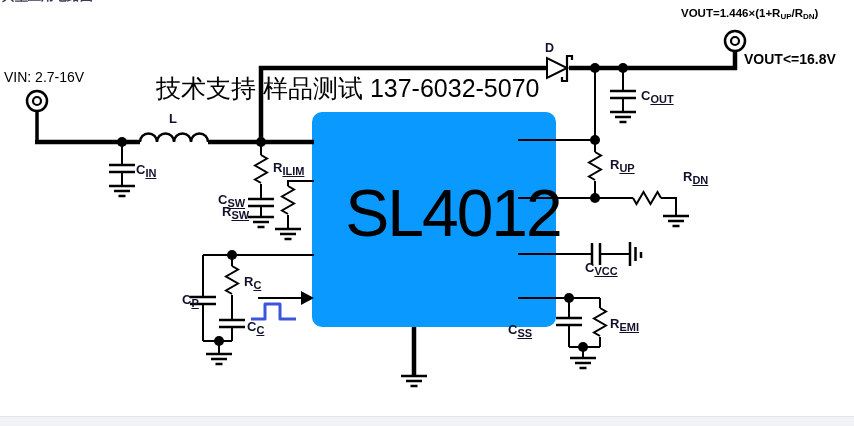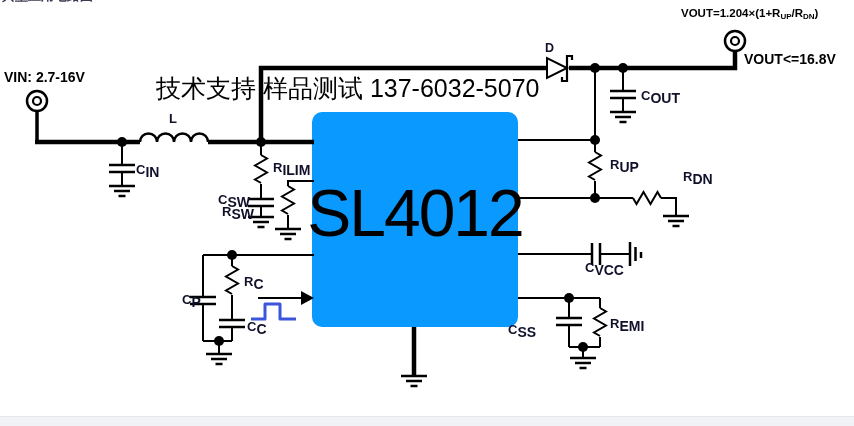--- a/index.html
+++ b/index.html
@@ -1,25 +1,25 @@
 <!DOCTYPE html>
 <html><head>
 <meta charset="utf-8">
 <style>
   html,body{margin:0;padding:0;background:#fff;}
   .stage{position:relative;width:854px;height:426px;background:#fff;overflow:hidden;
          font-family:"Liberation Sans",sans-serif;color:#000;}
   svg.schem{position:absolute;left:0;top:0;z-index:2;}
   .chip{position:absolute;left:312px;top:112px;width:206px;height:215px;background:#0a99fe;
-        border-radius:10px;z-index:1;display:flex;align-items:center;justify-content:center;}
+        border-radius:10px;z-index:1;display:flex;align-items:center;justify-content:center;padding-left:38px;}
   .chip-label{font-size:66px;font-weight:400;letter-spacing:-2px;color:#000;margin-top:-14px;}
   .clabel{position:absolute;font-size:13px;font-weight:bold;color:#10102a;z-index:3;white-space:nowrap;line-height:1;}
-  .clabel sub{font-size:14px;font-weight:bold;vertical-align:-3px;letter-spacing:0;}
+  .clabel sub{font-size:11px;font-weight:bold;vertical-align:-3px;letter-spacing:0;text-decoration:underline;}
   .txt{position:absolute;z-index:4;white-space:nowrap;line-height:1;}
-  .vin-label{left:4px;top:70px;font-size:14px;font-weight:bold;}
+  .vin-label{left:4px;top:70px;font-size:14px;font-weight:normal;}
   .vout-formula{left:681px;top:8px;font-size:11.5px;font-weight:bold;}
   .vout-formula sub{font-size:8px;vertical-align:-2px;}
   .vout-max{left:744px;top:52px;font-size:14px;font-weight:bold;}
   .support-text{left:156px;top:76px;font-size:25px;color:#000000;z-index:4;}
   .clipped-header{position:absolute;left:2px;top:0;width:150px;height:5px;overflow:hidden;z-index:5;}
   .clipped-header span{position:relative;top:-14px;font-size:13px;font-weight:bold;color:#3a3a52;}
   .bottom-bar{position:absolute;left:0;top:416px;width:854px;height:10px;background:#f0f2f5;
               border-top:1px solid #e3e6ea;z-index:6;}
   
   .lbl-l{left:169px;top:112px;}
@@ -223,21 +223,21 @@
       <circle cx="569" cy="298" r="5"></circle>
       <circle cx="583" cy="347" r="5"></circle>
     </g>
 
     <polygon points="301,291 301,305 314,298" fill="#000"></polygon>
 
     <polyline points="251,319 265,319 265,304 280,304 280,319 296,319" fill="none" stroke="#3b55dd" stroke-width="3" stroke-linejoin="round"></polyline>
   </svg>
 
   <div class="txt vin-label">VIN: 2.7-16V</div>
-  <div class="txt vout-formula"><span>VOUT=1.204×(1+R</span><sub>UP</sub><span>/R</span><sub>DN</sub><span>)</span></div>
+  <div class="txt vout-formula"><span>VOUT=1.446×(1+R</span><sub>UP</sub><span>/R</span><sub>DN</sub><span>)</span></div>
   <div class="txt vout-max">VOUT&lt;=16.8V</div>
   <div class="txt support-text">技术支持 样品测试 137-6032-5070</div>
 
   <div class="clabel lbl-l"><span>L</span><sub></sub></div>
   <div class="clabel lbl-cin"><span>C</span><sub>IN</sub></div>
   <div class="clabel lbl-rsw"><span>R</span><sub>SW</sub></div>
   <div class="clabel lbl-csw"><span>C</span><sub>SW</sub></div>
   <div class="clabel lbl-rilim"><span>R</span><sub>ILIM</sub></div>
   <div class="clabel lbl-d"><span>D</span><sub></sub></div>
   <div class="clabel lbl-cout"><span>C</span><sub>OUT</sub></div>

